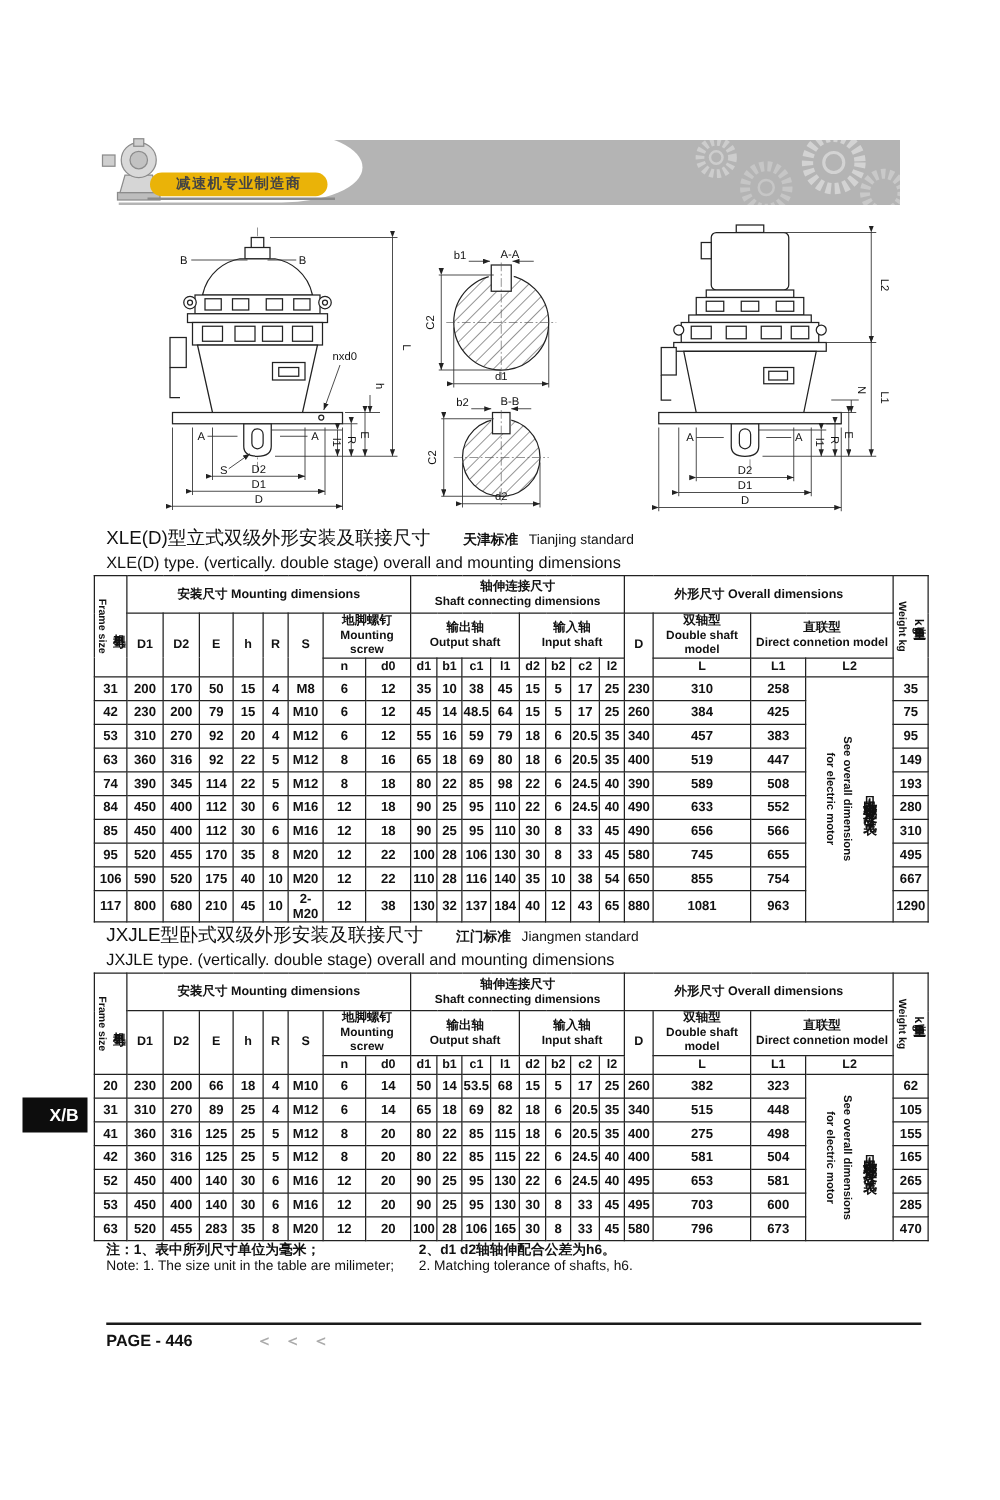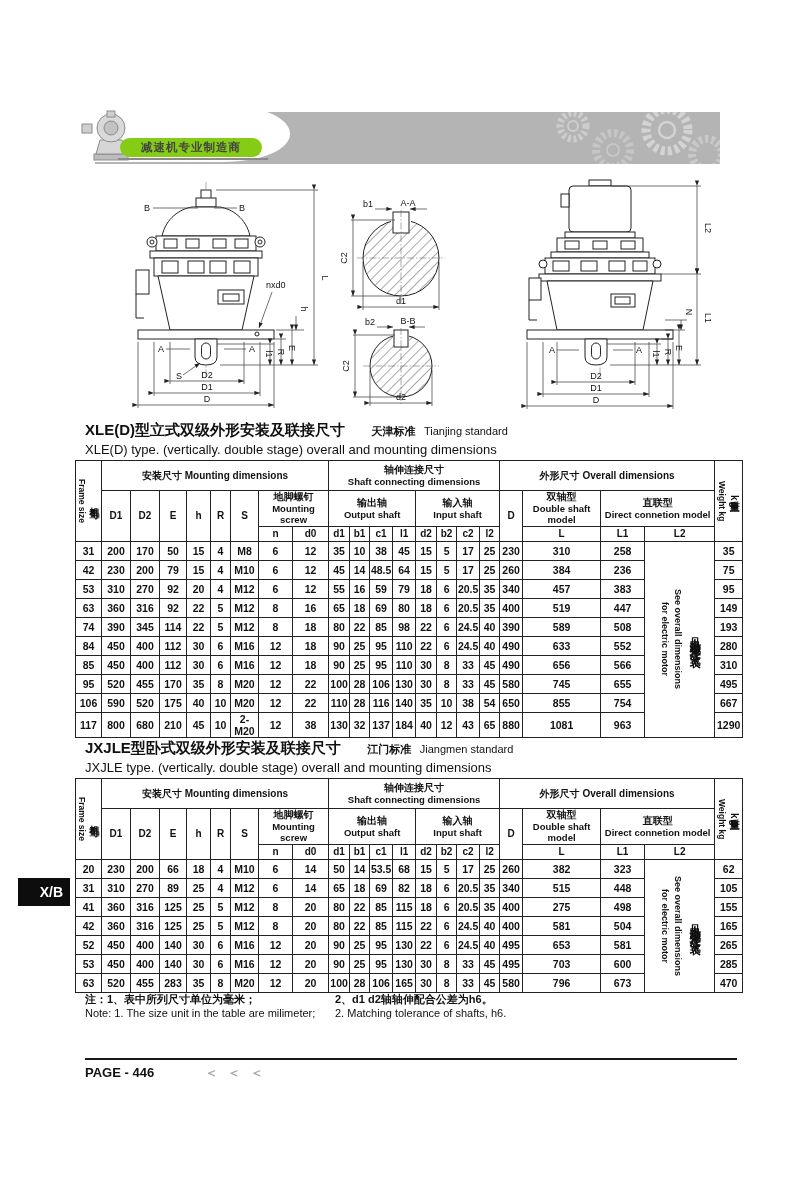--- a/index.html
+++ b/index.html
@@ -5,39 +5,39 @@
   * { margin:0; padding:0; box-sizing:border-box; }
   body { background:#fff; font-family:"Liberation Sans", sans-serif; }
   #page { position:relative; width:800px; height:1200px; background:#fff; overflow:hidden; }
 
   
   .banner { position:absolute; left:95px; top:112px; width:625px; height:52px; background:#b4b4b4; }
   .banner-gears { position:absolute; right:0; top:0; height:52px; }
   .blob { position:absolute; left:75px; top:106px; width:215px; height:56px; background:#fff;
           border-radius:0 55% 60% 0 / 0 100% 100% 0; }
   .logo { position:absolute; left:80px; top:110px; }
-  .badge { position:absolute; left:120px; top:138px; width:142px; height:19px; background:#84cc16;
+  .badge { position:absolute; left:120px; top:138px; width:142px; height:19px; background:#eab308;
            border-radius:10px; font-size:11.5px; font-weight:bold; color:#444; text-align:center;
            line-height:19px; letter-spacing:1px; }
   .badge-line { position:absolute; left:118px; top:158px; width:150px; height:2px; background:#8a8a8a; }
   .banner-title { position:absolute; left:330px; top:118px; color:#fff; }
   .banner-title .cn { font-size:17px; font-weight:bold; letter-spacing:1px; }
   .banner-title .en { font-size:12px; font-weight:bold; margin-top:1px; letter-spacing:0.5px; }
 
   
   .drawing { position:absolute; }
   svg text.lbl { font:9px "Liberation Sans", sans-serif; fill:#111; }
   svg .out  { stroke:#222; stroke-width:1; fill:#fff; }
   svg .outn { stroke:#222; stroke-width:1; fill:none; }
   svg .dim  { stroke:#333; stroke-width:0.7; fill:none; }
   svg .cl   { stroke:#555; stroke-width:0.5; stroke-dasharray:7 2 1.5 2; fill:none; }
 
   
   .sec { position:absolute; left:85px; width:650px; color:#111; }
-  .sec .l1 { font-size:15px; font-weight:bold; }
+  .sec .l1 { font-size:15px; font-weight:normal; }
   .sec .std-cn { font-size:11px; font-weight:bold; margin-left:22px; }
   .sec .std-en { font-size:11px; margin-left:4px; }
   .sec .l2 { font-size:13px; margin-top:2px; }
 
   
   .dim-table { position:absolute; left:75px; width:660px; border-collapse:collapse; table-layout:fixed;
                background:#fff; }
   .dim-table th, .dim-table td { border:1px solid #222; text-align:center; vertical-align:middle;
                padding:0; overflow:hidden; }
   .dim-table th { font-size:10px; font-weight:bold; line-height:1.2; color:#111; }
@@ -438,21 +438,21 @@
           <td>45</td>
           <td>14</td>
           <td>48.5</td>
           <td>64</td>
           <td>15</td>
           <td>5</td>
           <td>17</td>
           <td>25</td>
           <td>260</td>
           <td>384</td>
-          <td>236</td>
+          <td>425</td>
           <td>75</td>
         </tr>
         <tr>
           <td>53</td>
           <td>310</td>
           <td>270</td>
           <td>92</td>
           <td>20</td>
           <td>4</td>
           <td>M12</td>

